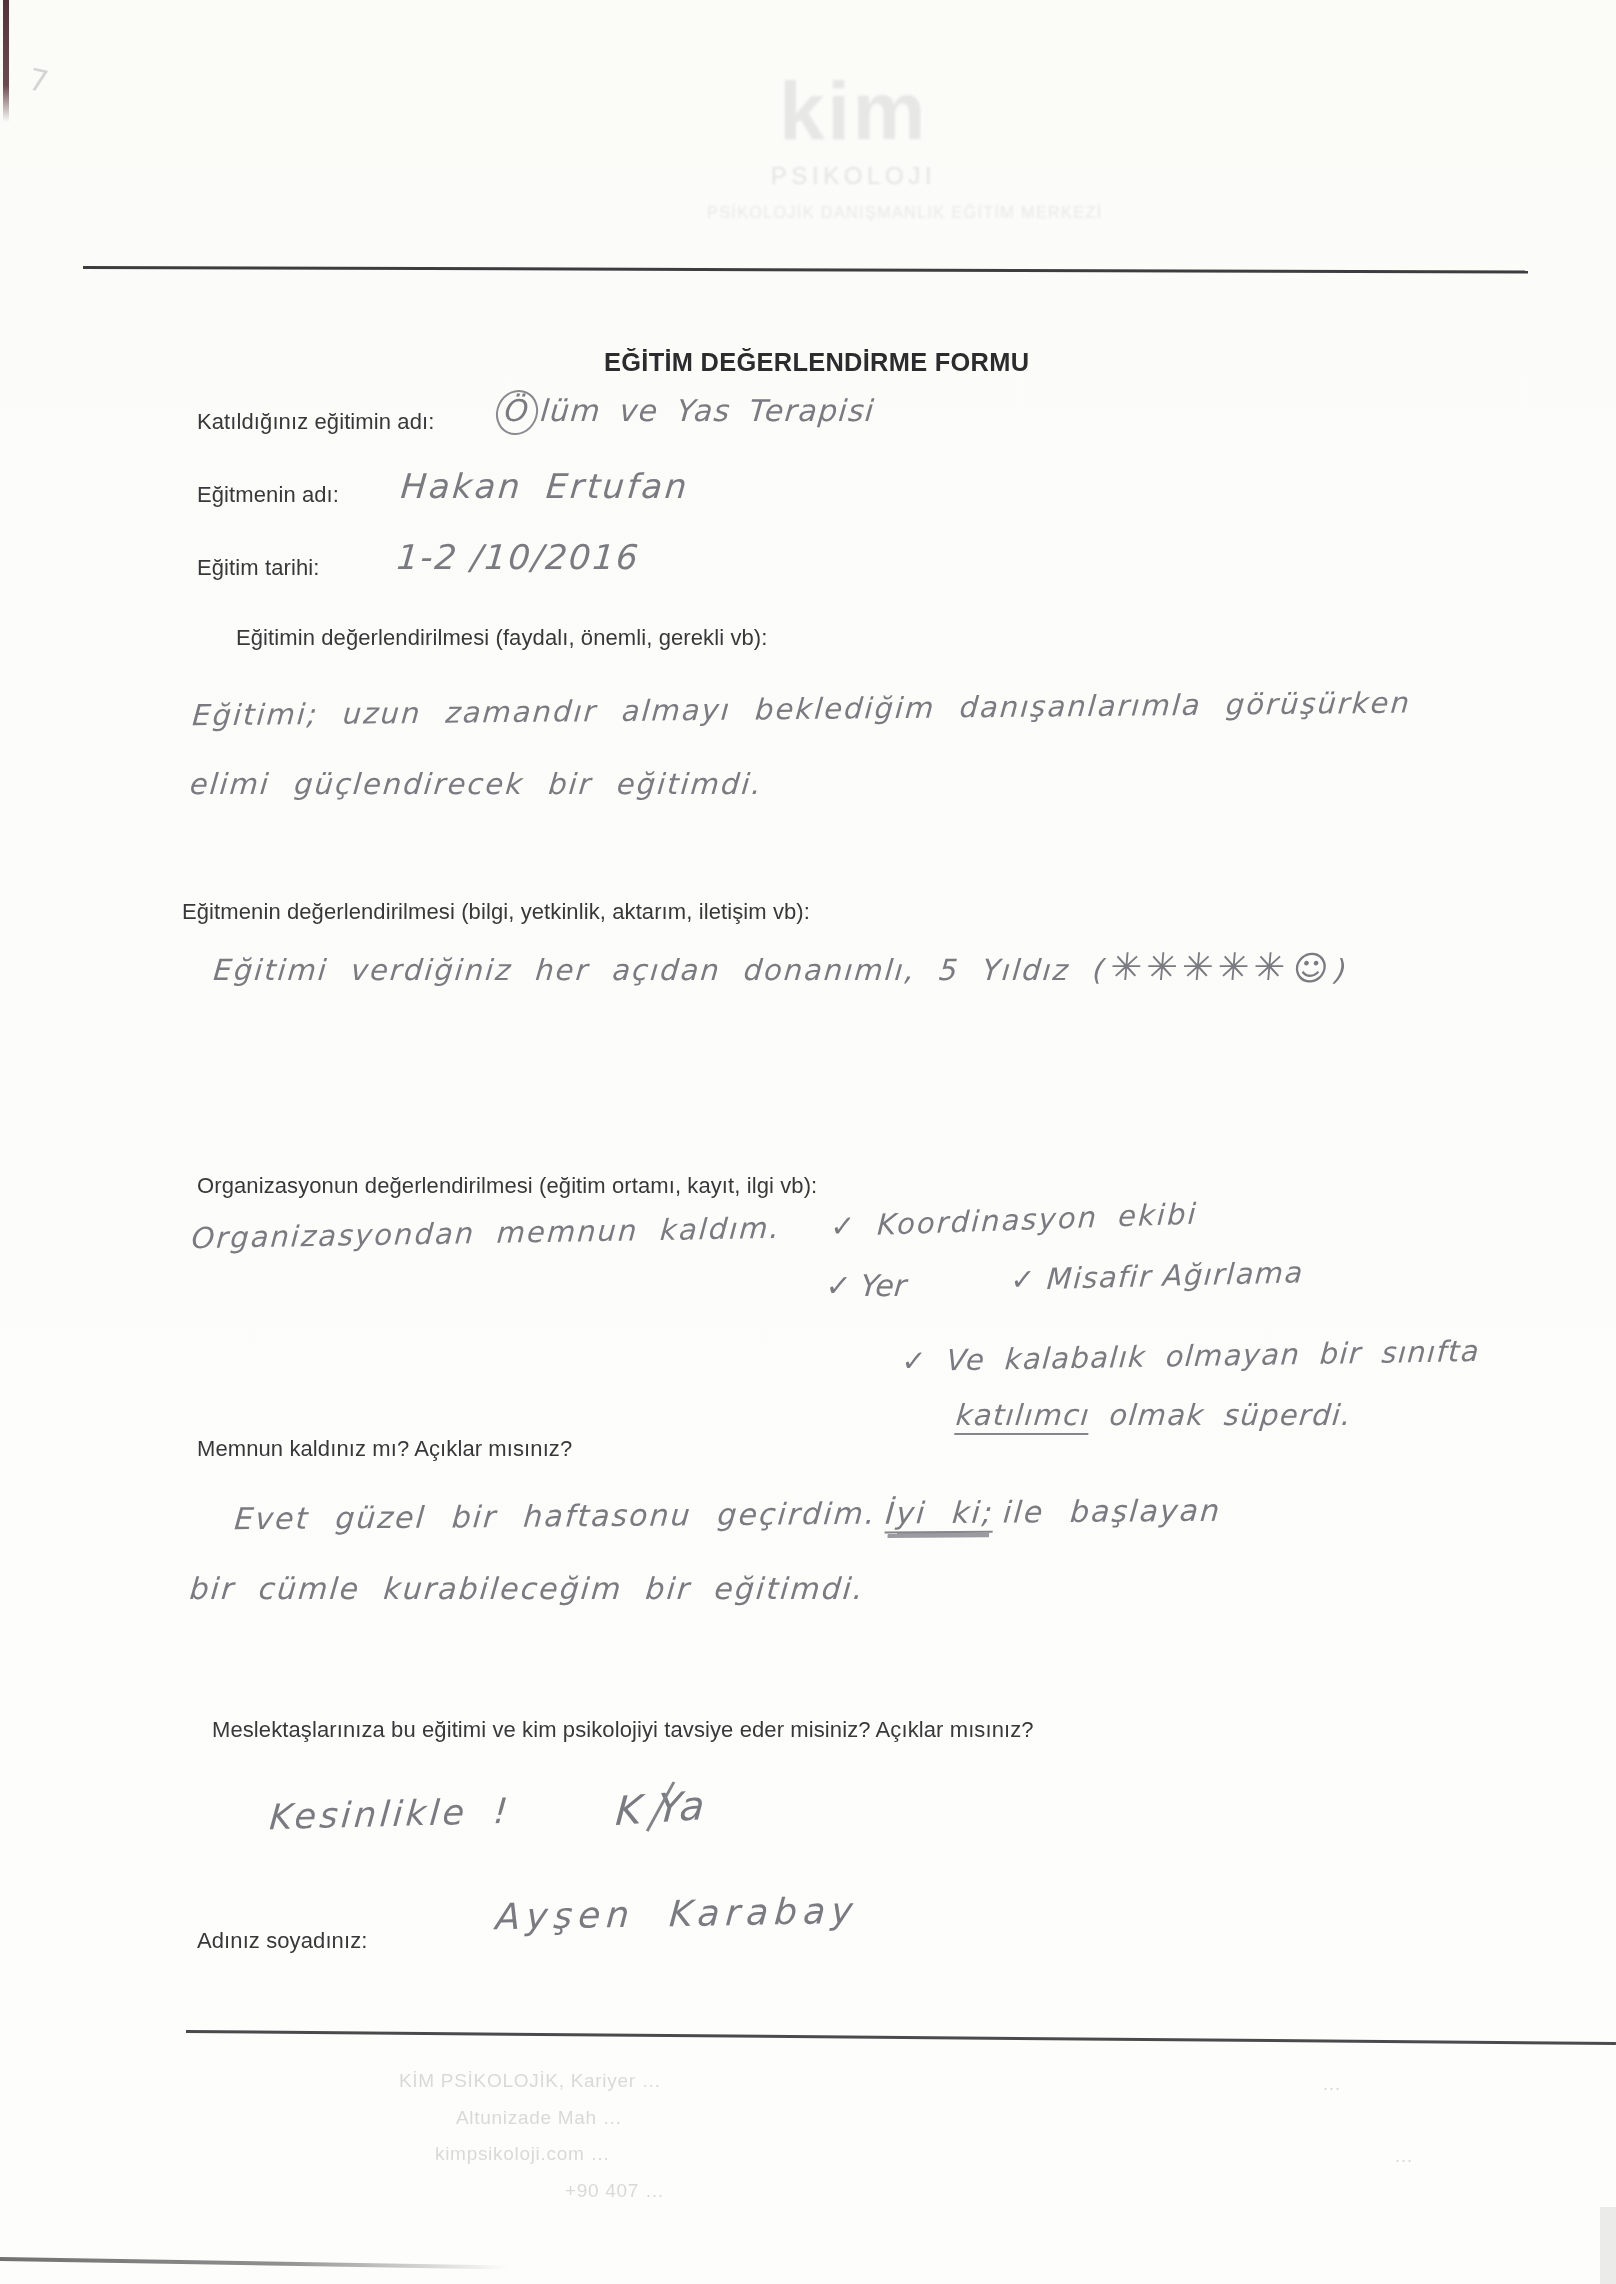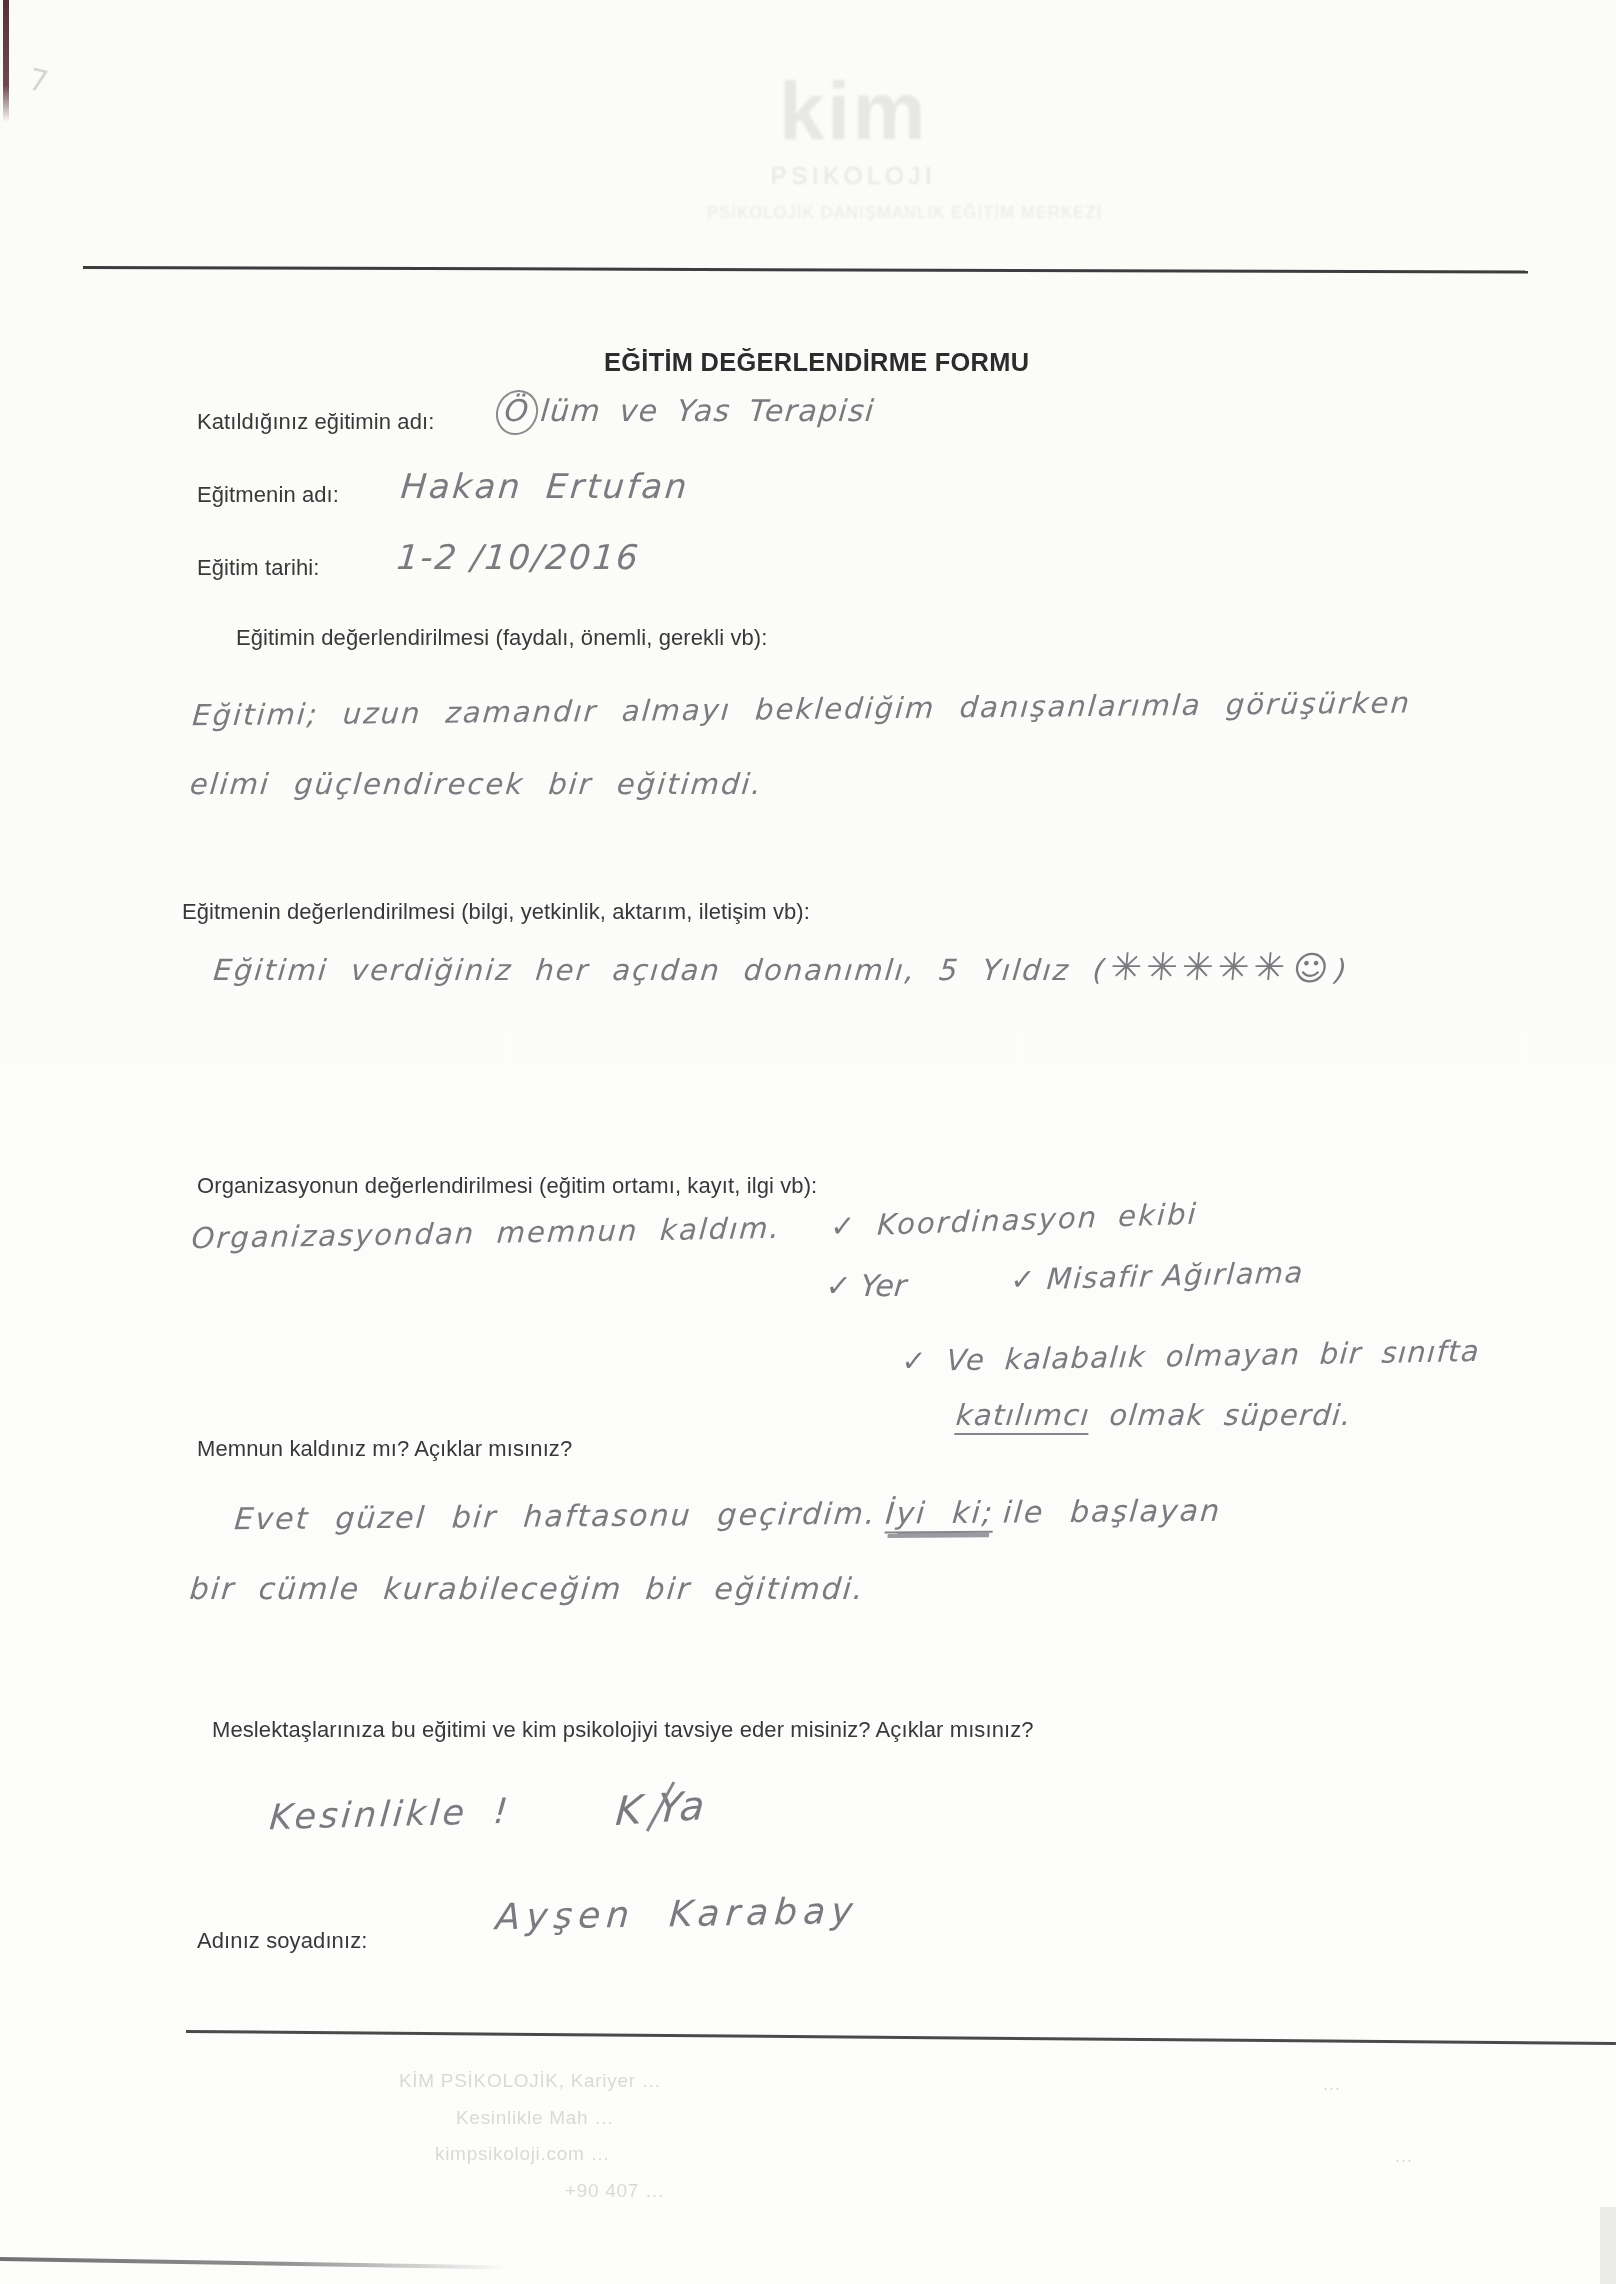--- a/index.html
+++ b/index.html
@@ -142,21 +142,21 @@
   <div class="abs print q8-label">Meslektaşlarınıza bu eğitimi ve kim psikolojiyi tavsiye eder misiniz? Açıklar mısınız?</div>
   <div class="abs hw q8-answer">Kesinlikle !</div>
   <div class="abs hw q8-scribble">K Ya</div>
 
   <div class="abs print q9-label">Adınız soyadınız:</div>
   <div class="abs hw q9-answer">Ayşen Karabay</div>
 
   <div class="abs rule-bottom"></div>
 
   <div class="abs footer-line f1">KİM PSİKOLOJİK, Kariyer …</div>
-  <div class="abs footer-line f2">Kesinlikle Mah …</div>
+  <div class="abs footer-line f2">Altunizade Mah …</div>
   <div class="abs footer-line f3">kimpsikoloji.com …</div>
   <div class="abs footer-line f4">+90 407 …</div>
   <div class="abs footer-line fr1">…</div>
   <div class="abs footer-line fr2">…</div>
 
   <div class="abs paper-edge"></div>
   <div class="abs edge-right"></div>
 </div>
 
 

